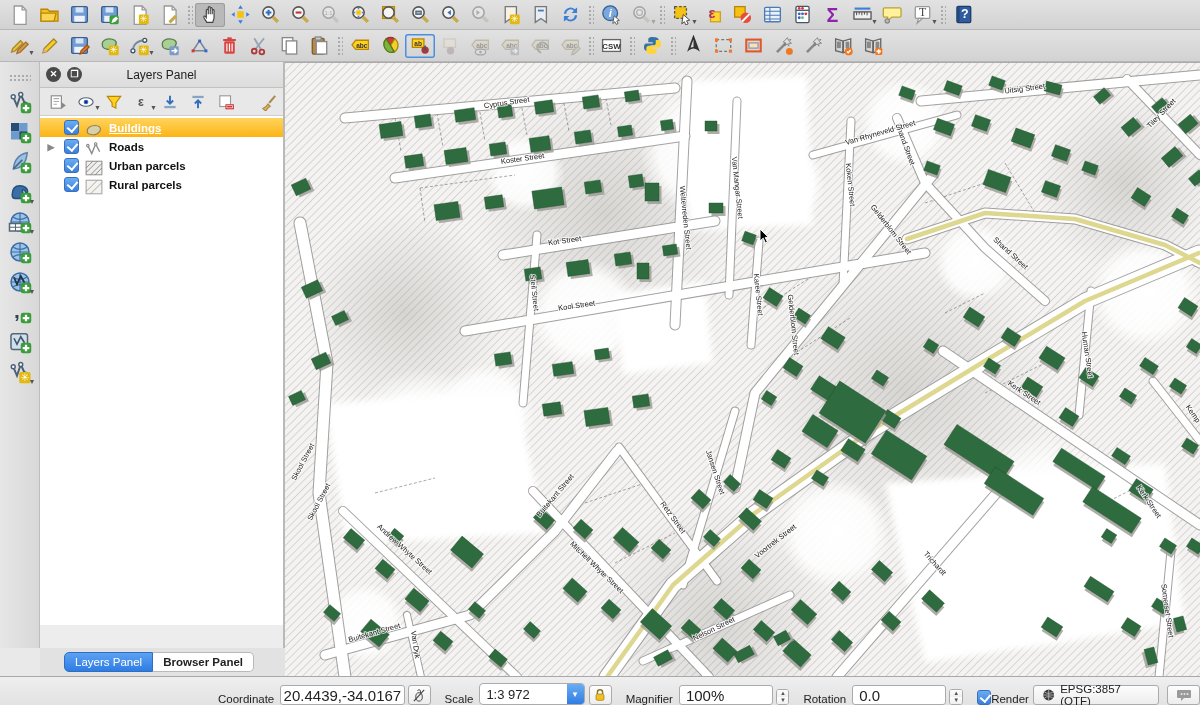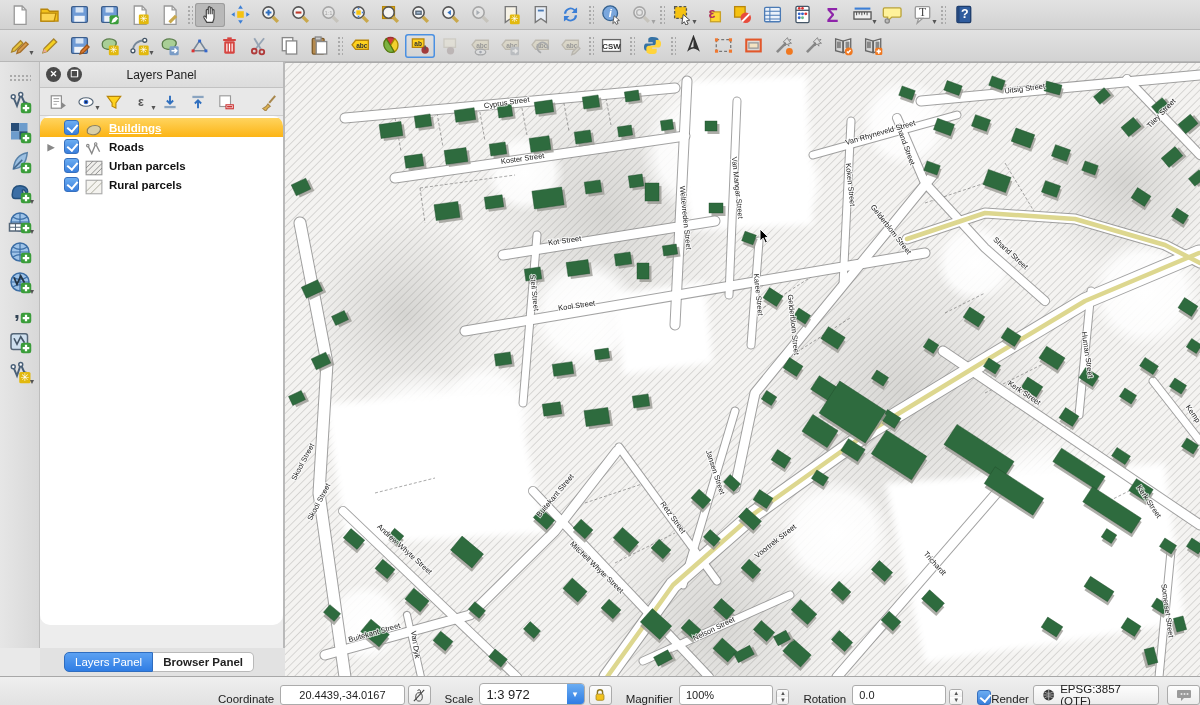--- a/index.html
+++ b/index.html
@@ -25,42 +25,42 @@
     background-image:radial-gradient(circle,#aaa 1px,transparent 1.2px);background-size:4px 4px;}
   
   #panel{position:absolute;left:40px;top:62px;width:245px;height:586px;background:#ededed;border-right:2px solid #b9b9b9;box-sizing:border-box;}
   #panel-header{height:25px;background:linear-gradient(#e8e8e8,#dcdcdc);border-bottom:1px solid #c2c2c2;display:flex;align-items:center;position:relative;}
   .hdr-btn{width:15px;height:15px;border-radius:50%;background:#4a4a4a;color:#fff;font-size:9px;line-height:15px;text-align:center;margin-left:6px;font-weight:bold;}
   #panel-title{position:absolute;left:0;right:0;text-align:center;font-size:12px;color:#222;}
   #panel-tools{height:27px;display:flex;align-items:center;border-bottom:1px solid #cfcfcf;background:#e8e8e8;padding-left:4px;}
   #panel-tools .tbtn{width:28px;height:22px;}
   #panel-tools .tbtn svg{width:18px;height:18px;}
   #panel-tools .spacer{flex:1;}
-  #layer-list{background:#fff;height:507px;overflow:hidden;padding-top:2px;border-radius:10px;}
+  #layer-list{background:#fff;height:507px;overflow:hidden;padding-top:2px;}
   .lrow{height:19px;display:flex;align-items:center;font-size:11.5px;font-weight:bold;color:#111;position:relative;}
   .lrow .arrow{width:14px;text-align:center;color:#888;font-size:9px;margin-left:4px;}
   .lrow .cb{width:15px;height:15px;border-radius:3px;margin:0 6px 0 6px;box-sizing:border-box;position:relative;flex:0 0 auto;}
   .cb.on{background:linear-gradient(#6badf2,#3a7fdc);border:1px solid #3670bf;}
   .cb.off{background:#fff;border:1px solid #b5b5b5;}
   .cb.on:after{content:"";position:absolute;left:4px;top:1px;width:5px;height:8px;border:solid #fff;border-width:0 2px 2px 0;transform:rotate(40deg);}
   .lrow .swatch{width:18px;height:13px;margin-right:6px;flex:0 0 auto;}
   .lrow.sel{background:linear-gradient(#ffd45e,#fcb415);}
   .lrow.sel .lbl{color:#fff;text-decoration:underline;}
   
   #panel-tabs{position:absolute;left:40px;top:648px;width:245px;height:28px;background:#e2e2e2;display:flex;align-items:center;padding-left:24px;box-sizing:border-box;}
   .ptab{font-size:11.5px;padding:3px 10px;border:1px solid #b9b9b9;background:#fff;color:#222;}
   .ptab.active{background:linear-gradient(#5ca1f2,#2f7de4);color:#fff;border-color:#2f6dbf;border-radius:5px 0 0 5px;}
   .ptab.inactive{border-radius:0 5px 5px 0;border-left:none;font-weight:bold;}
   
   #map{position:absolute;left:285px;top:62px;width:915px;height:614px;background:#fff;overflow:hidden;border-top:1px solid #aaa;box-sizing:border-box;}
   
   #status{position:absolute;left:0;top:676px;width:1200px;height:29px;background:linear-gradient(#efefef,#e2e2e2);
     border-top:1px solid #a8a8a8;display:flex;align-items:flex-end;font-size:11.5px;color:#222;box-sizing:border-box;}
   .slabel{margin:0 6px 0 14px;}
-  .sfield{background:#fff;border:1px solid #ababab;border-radius:3px;height:18px;display:flex;align-items:center;justify-content:center;font-size:11px;}
+  .sfield{background:#fff;border:1px solid #ababab;border-radius:3px;height:18px;display:flex;align-items:center;justify-content:center;font-size:15px;}
   .sbtn{border:1px solid #ababab;border-radius:3px;background:linear-gradient(#fdfdfd,#ededed);height:20px;display:flex;align-items:center;justify-content:center;box-sizing:border-box;}
   .combo{display:flex;align-items:center;height:20px;border:1px solid #ababab;border-radius:4px;background:#fff;overflow:hidden;}
   .combo .val{padding:0 6px;width:78px;font-size:13px;}
   .combo .arr{width:18px;height:20px;background:linear-gradient(#6badf2,#2f7de4);color:#fff;font-size:9px;display:flex;align-items:center;justify-content:center;}
   .spin{display:flex;flex-direction:column;margin-left:3px;border:1px solid #ababab;border-radius:3px;overflow:hidden;background:#fff;}
   .spin span{font-size:6px;line-height:7px;width:12px;text-align:center;color:#555;background:linear-gradient(#fff,#eee);}
   .chk{width:15px;height:15px;border-radius:3px;background:linear-gradient(#6badf2,#3a7fdc);border:1px solid #3670bf;position:relative;margin-left:14px;box-sizing:border-box;}
   .chk:after{content:"";position:absolute;left:4px;top:1px;width:5px;height:8px;border:solid #fff;border-width:0 2px 2px 0;transform:rotate(40deg);}
 </style>
 </head>

